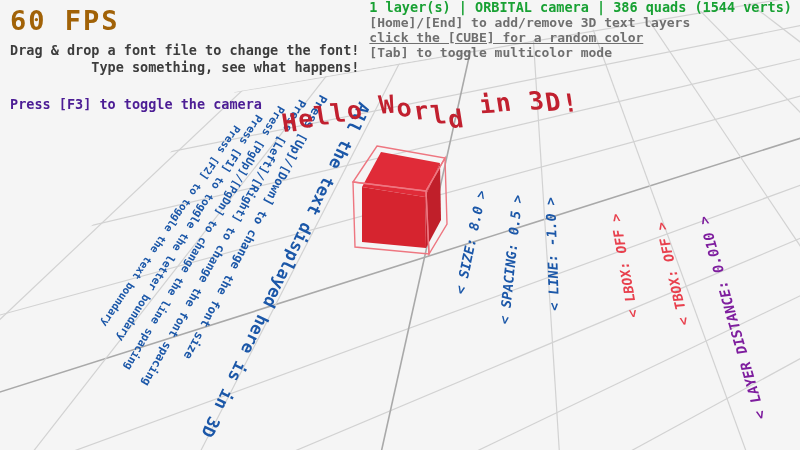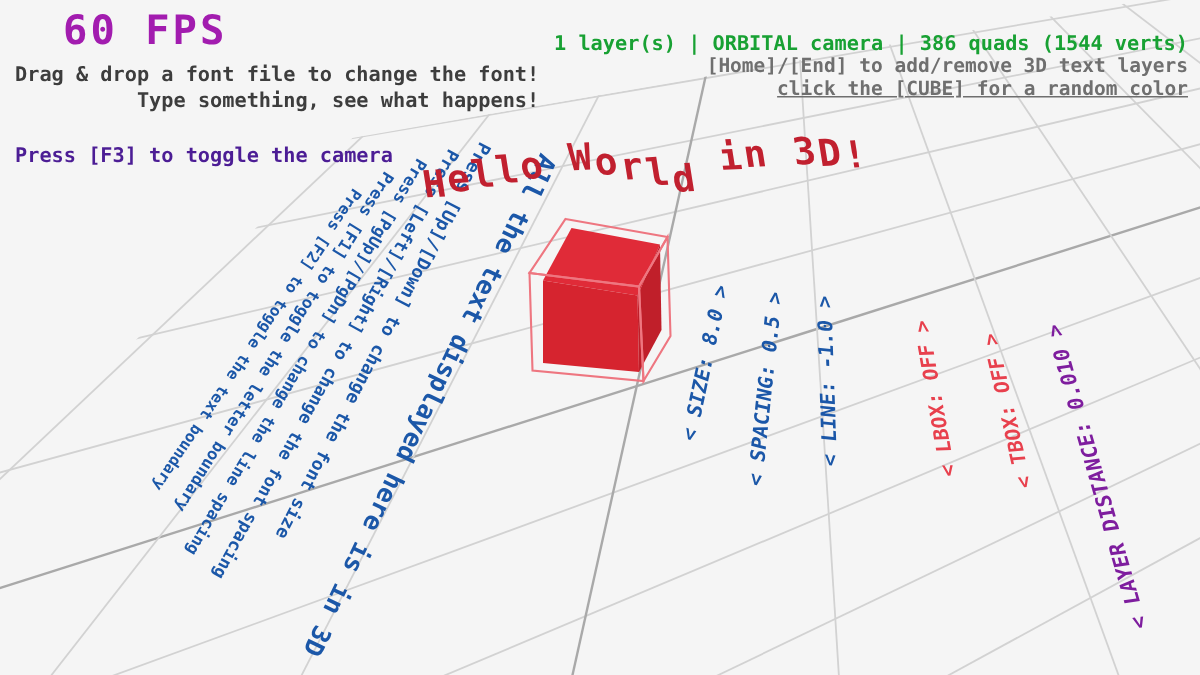--- a/index.html
+++ b/index.html
@@ -3,21 +3,21 @@
 <meta charset="utf-8">
 <style>
   html,body{margin:0;padding:0;background:#e9e9e9;}
   #app{position:relative;width:800px;height:450px;overflow:hidden;background:#f5f5f5;
        font-family:"DejaVu Sans Mono","Liberation Mono",monospace;}
   
   #hud-left{position:absolute;left:10px;top:6px;z-index:30;}
   #fps{font-size:27px;font-weight:bold;letter-spacing:2px;line-height:30px;}
   .tip{font-size:13.5px;font-weight:bold;line-height:15px;margin-top:7px;}
   #camera-tip{margin-top:22px;}
-  #hud-right{position:absolute;right:8px;top:22px;z-index:30;text-align:right;}
+  #hud-right{position:absolute;right:8px;top:0;z-index:30;}
   #status-line{font-size:13.5px;font-weight:bold;line-height:15px;}
   .help-line{font-size:13px;font-weight:bold;line-height:14.5px;margin-top:0.5px;}
   
   #scene{position:absolute;inset:0;z-index:1;}
   #grid-svg,#cube-svg{position:absolute;left:0;top:0;}
   .gtext{position:absolute;white-space:pre;font-weight:bold;transform-origin:0 0;z-index:5;}
   #hello{position:absolute;left:281px;top:96px;white-space:pre;font-weight:bold;
          font-size:25px;letter-spacing:1.5px;transform:rotate(-3deg) skewX(6deg);z-index:6;}
   #hello span{display:inline-block;}
   .wire{fill:none;stroke-width:1.4;}
@@ -82,25 +82,26 @@
       </g>
       <g>
         <polygon class="wire" points="377,146 445,158 426,191 353,182" stroke="#ee7680"></polygon>
         <polygon class="wire" points="353,182 426,191 429,254 355,247" stroke="#ee7680"></polygon>
         <polygon class="wire" points="445,158 447,224 429,254 426,191" stroke="#ee7680"></polygon>
       </g>
     </svg>
   </div>
 
   <div id="hud-left">
-    <div id="fps" style="color: #a21caf; margin-left: 32px;">60 FPS</div>
+    <div id="fps" style="color: #a16207;">60 FPS</div>
     <div class="tip" style="color: rgb(61, 61, 61);">Drag &amp; drop a font file to change the font!</div>
     <div class="tip" style="margin-top: 2px; color: rgb(61, 61, 61); text-align: right;">Type something, see what happens!</div>
     <div class="tip" id="camera-tip" style="color: #4c1d95;">Press [F3] to toggle the camera</div>
   </div>
 
   <div id="hud-right">
     <div id="status-line" style="color: rgb(24, 161, 51);">1 layer(s) | ORBITAL camera |  386 quads (1544 verts)</div>
     <div class="help-line" style="color: rgb(111, 111, 111);">[Home]/[End] to add/remove 3D text layers</div>
     <div class="help-line" style="color: rgb(111, 111, 111); text-decoration: underline;">click the [CUBE] for a random color</div>
+    <div class="help-line" style="color: rgb(111, 111, 111);">[Tab] to toggle multicolor mode</div>
   </div>
 
 </div>
 
 </body></html>

